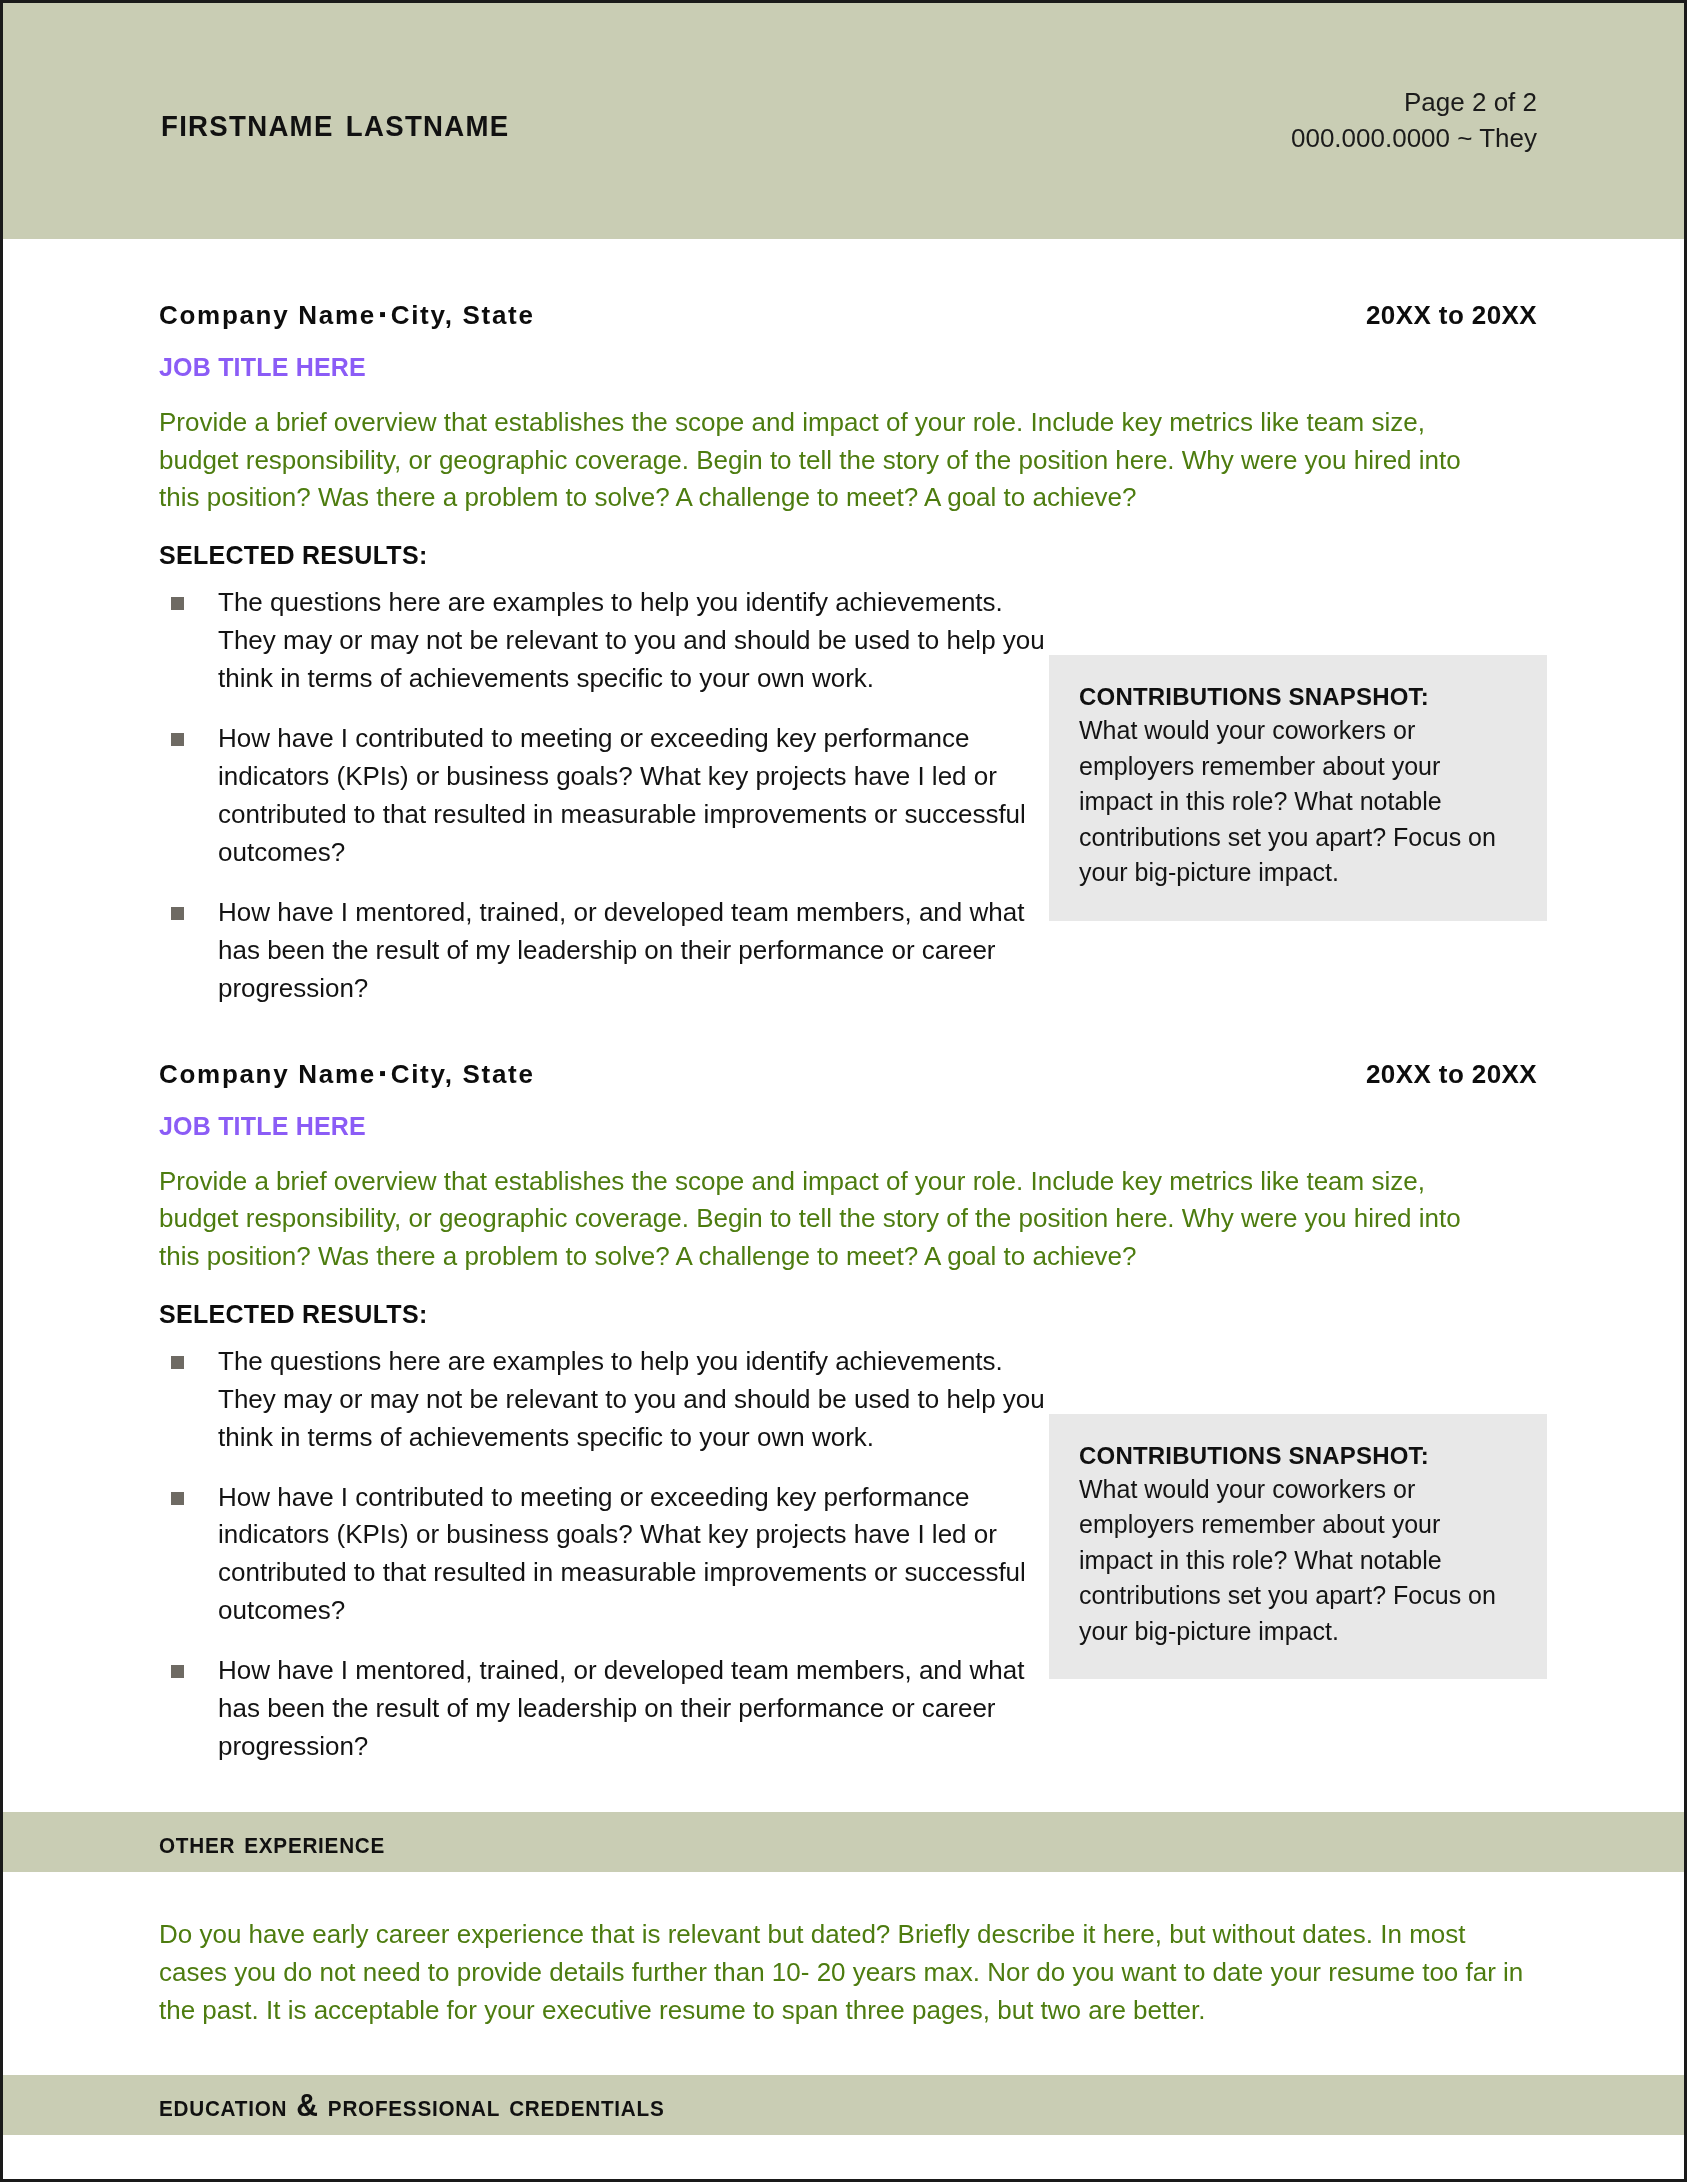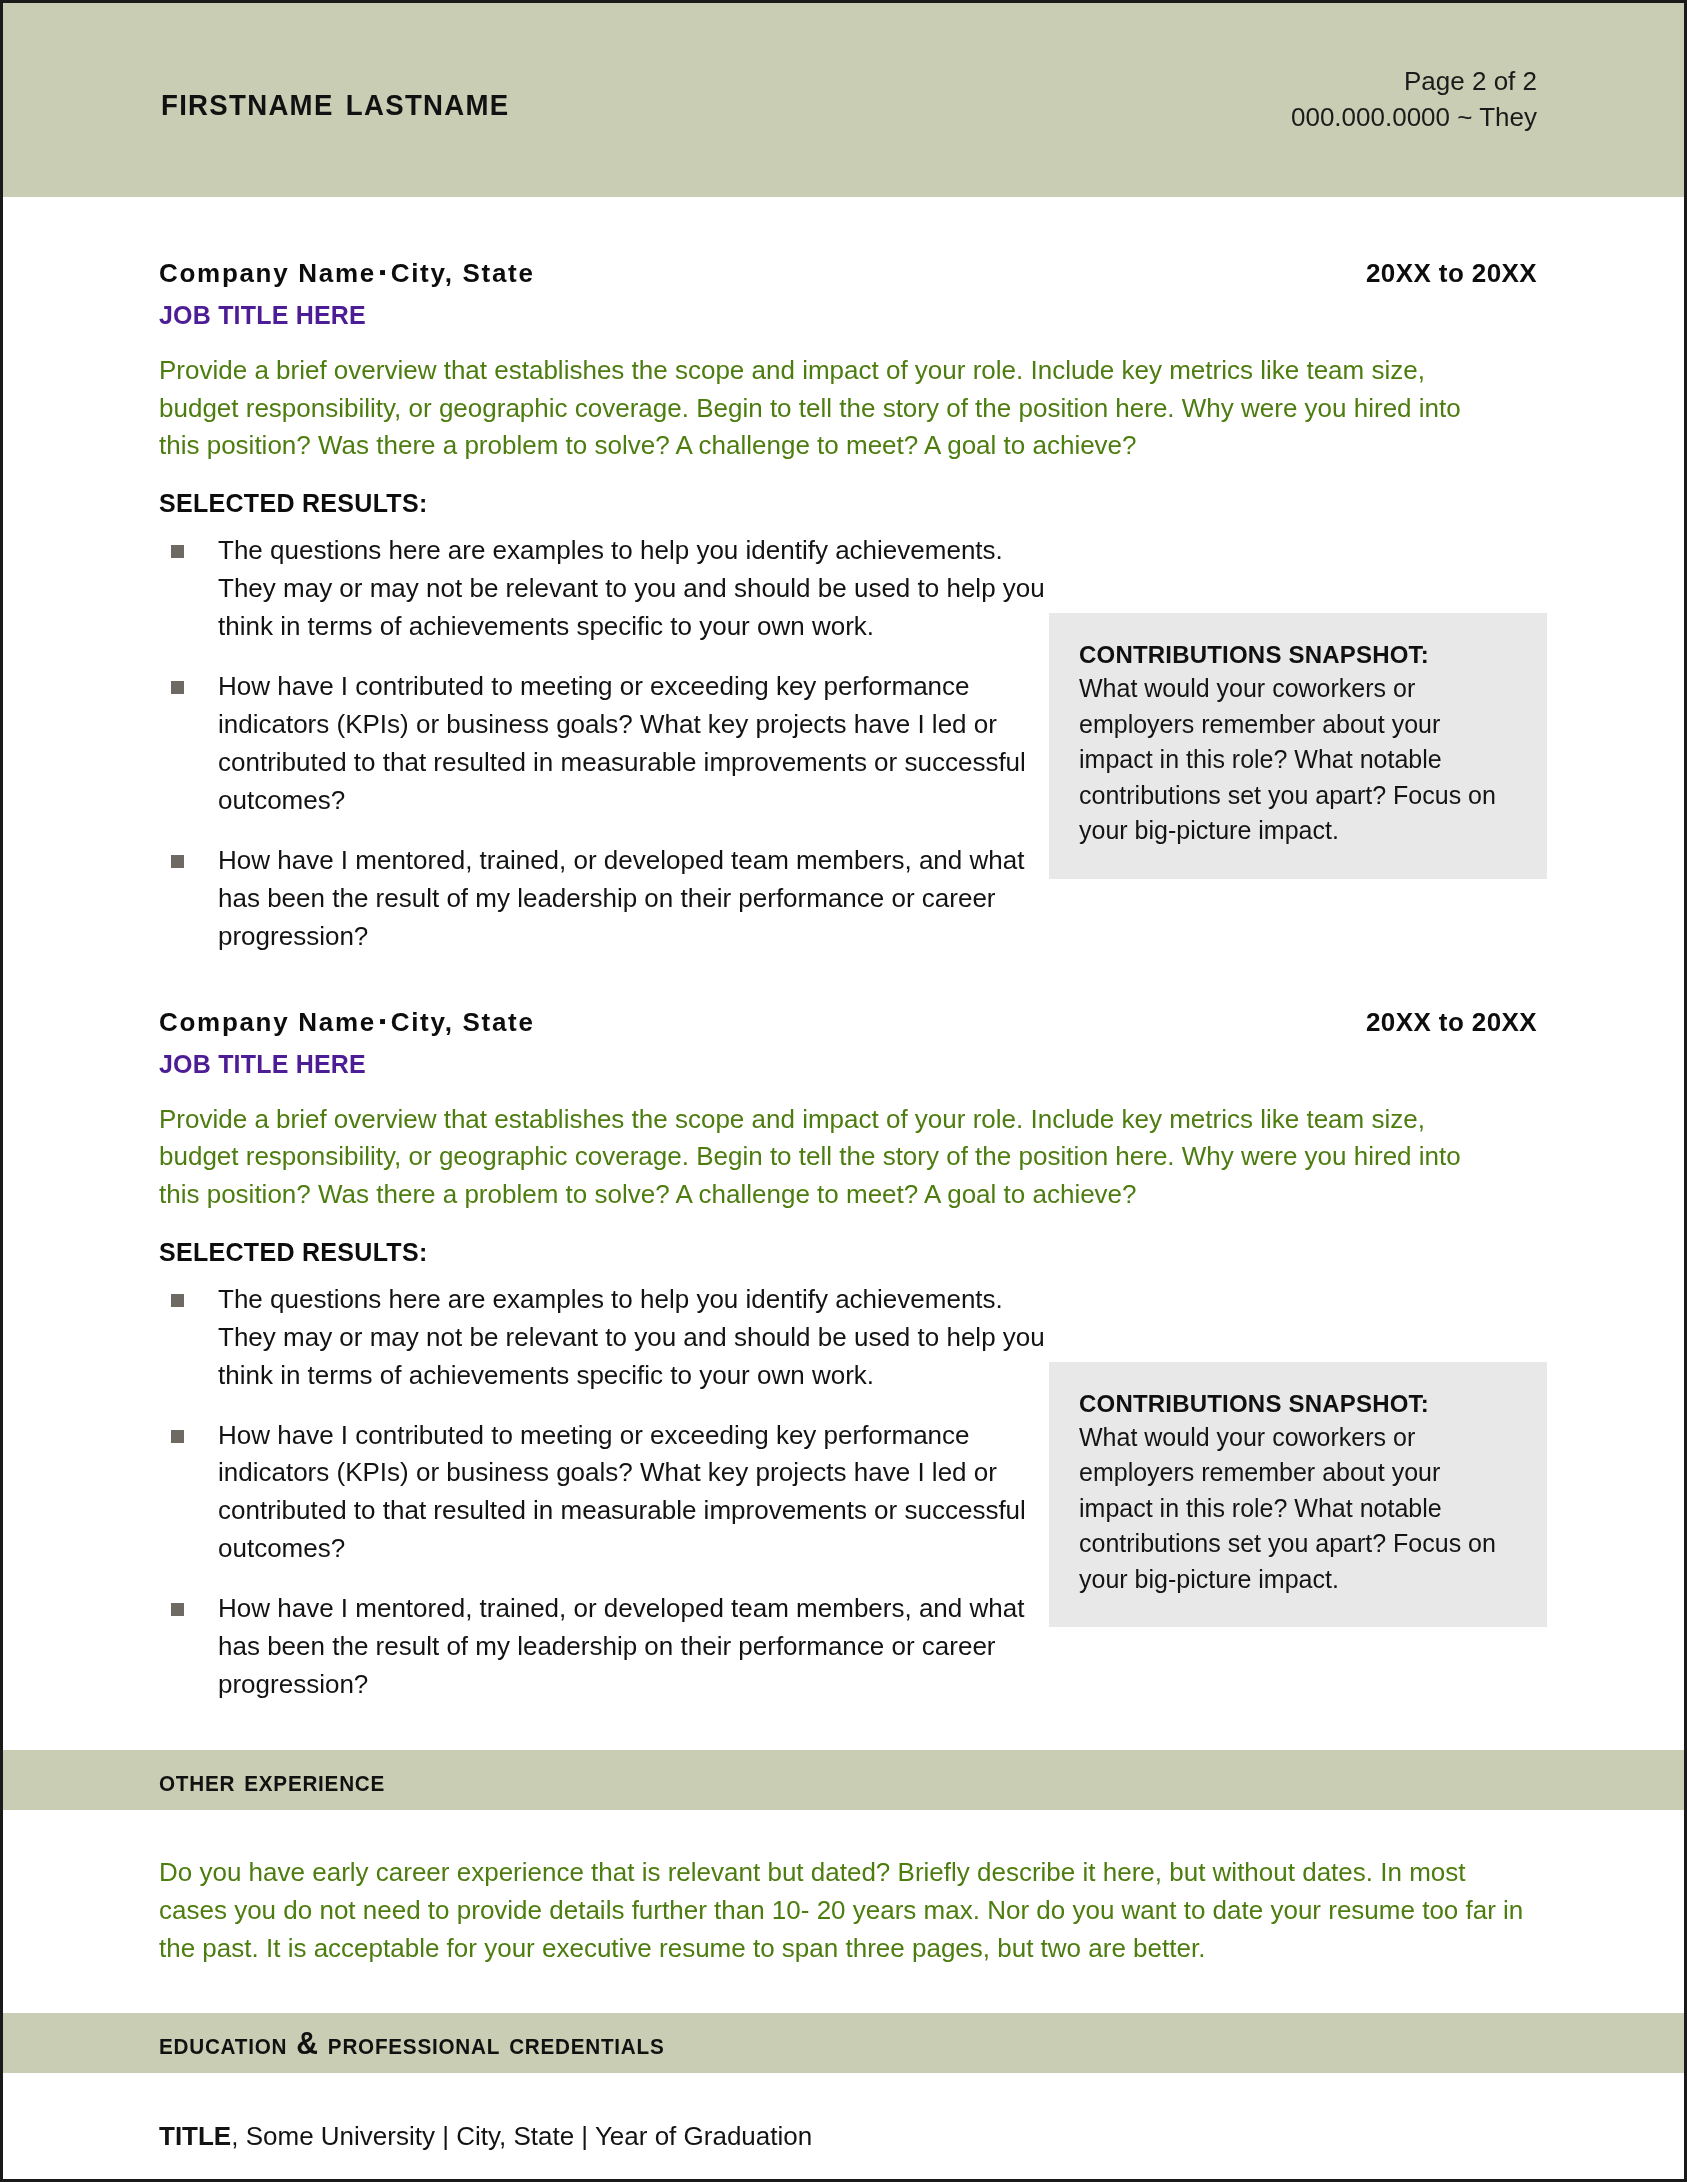--- a/index.html
+++ b/index.html
@@ -16,21 +16,21 @@
     height: 2182px;
     background: #ffffff;
     box-sizing: border-box;
     border: 3px solid #1a1a1a;
     overflow: hidden;
   }
 
   
   .header-band {
     background: #c9cdb4;
-    height: 194px;
+    height: 236px;
     width: 100%;
     box-sizing: border-box;
     display: flex;
     align-items: center;
     justify-content: space-between;
     padding: 0 147px 0 158px;
   }
   .header-name {
     font-family: "Liberation Sans", sans-serif;
     font-size: 43px;
@@ -81,23 +81,23 @@
   .job-dates {
     font-size: 26px;
     font-weight: 700;
     color: #0d0d0d;
     letter-spacing: 0.4px;
     white-space: nowrap;
   }
   .job-title {
     font-size: 25px;
     font-weight: 700;
-    color: #4c1d95;
+    color: #8b5cf6;
     letter-spacing: 0.2px;
-    margin-top: 12px;
+    margin-top: 22px;
   }
 
   .para {
     font-size: 26px;
     line-height: 1.45;
     color: #4d7c0f;
     margin-top: 22px;
   }
   .para.narrow { max-width: 1332px; }
 

